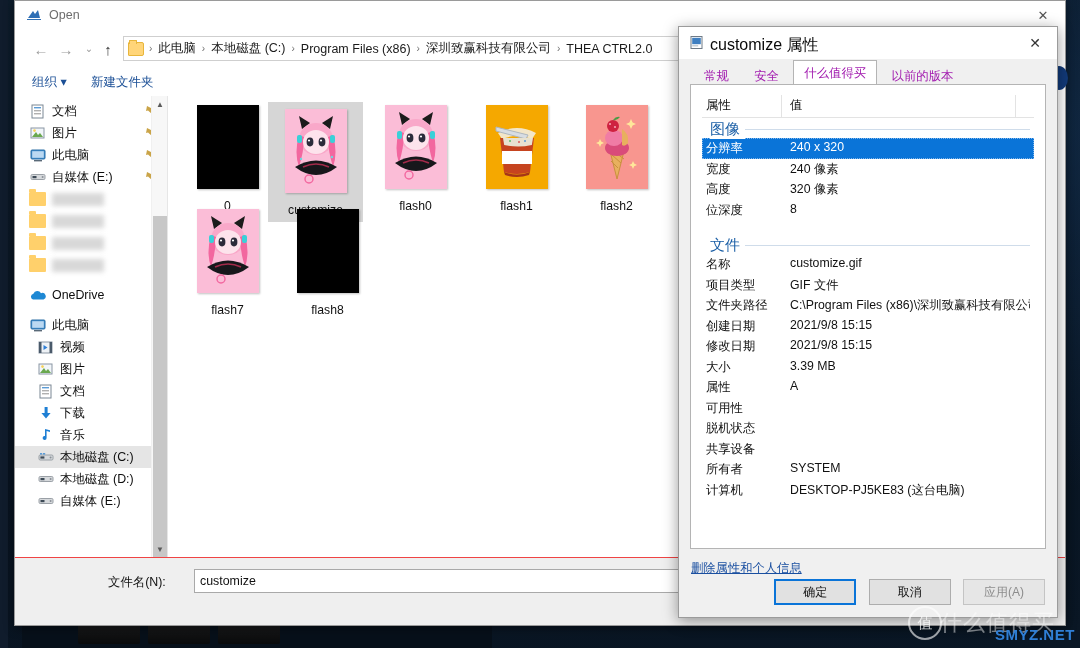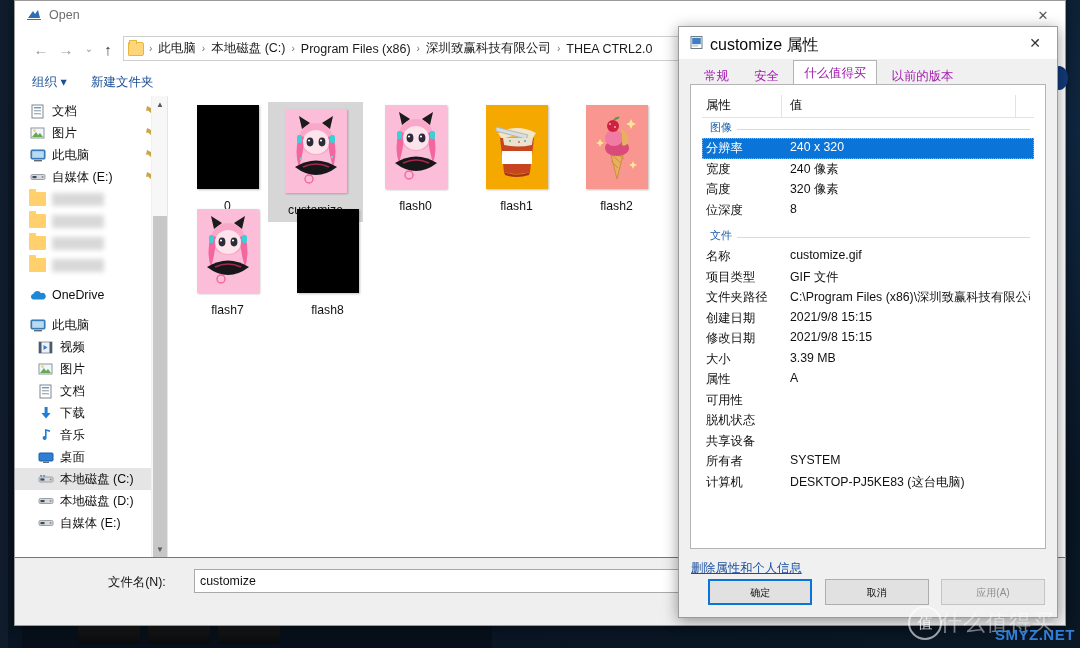--- a/index.html
+++ b/index.html
@@ -95,31 +95,31 @@
   .tab.active{background:#fff;border-color:#b4b4b4;top:1px;height:25px;line-height:25px;}
 
   .tabpane{position:absolute;left:11px;right:11px;top:57px;height:465px;background:#fff;border:1px solid #b4b4b4;box-sizing:border-box;}
   .proplist{position:absolute;left:11px;top:10px;right:11px;bottom:10px;overflow:hidden;}
   .plhead{height:22px;position:relative;border-bottom:1px solid #e3e3e3;}
   .plhead .h1{position:absolute;left:4px;top:2px;font-size:12.4px;color:#111;}
   .plhead .h2{position:absolute;left:88px;top:2px;font-size:12.4px;color:#111;}
   .plhead .vsep{position:absolute;left:79px;top:0;bottom:0;width:1px;background:#e3e3e3;}
   .plhead .vsep2{position:absolute;right:18px;top:0;bottom:0;width:1px;background:#e3e3e3;}
   .group{height:20px;position:relative;}
-  .group .gname{position:absolute;left:8px;top:2px;font-size:11px;color:#1b5fa6;background:#fff;padding-right:5px;z-index:2;}
+  .group .gname{position:absolute;left:8px;top:2px;font-size:15px;color:#1b5fa6;background:#fff;padding-right:5px;z-index:2;}
   .group .gline{position:absolute;left:8px;right:4px;top:11px;height:1px;background:#cfdcea;}
   .prow{height:20.5px;position:relative;}
   .prow.sel{background:#0a74d8;outline:1px dotted #7fb6ec;outline-offset:-1px;}
   .prow .k{position:absolute;left:4px;top:2px;font-size:12.3px;color:#111;}
   .prow .v{position:absolute;left:88px;top:2px;font-size:12.3px;color:#111;right:4px;overflow:hidden;white-space:nowrap;}
   .prow.sel .k,.prow.sel .v{color:#fff;}
 
   .removelink{position:absolute;left:12px;top:533px;font-size:12.3px;color:#1a4fa0;text-decoration:underline;}
   .pbtns{position:absolute;right:12px;bottom:12px;}
-  .pbtn{display:inline-block;width:104px;height:26px;line-height:25px;text-align:center;font-size:10px;
+  .pbtn{display:inline-block;width:82px;height:26px;line-height:25px;text-align:center;font-size:12px;
         background:#e1e1e1;border:1px solid #adadad;color:#111;margin-left:9px;box-sizing:border-box;}
   .pbtn.default{background:#e1e1e1;border:1px solid #0a74d8;outline:1px solid #0a74d8;outline-offset:-2px;}
   .pbtn.disabled{color:#8c8c8c;background:#e6e6e6;border-color:#c4c4c4;}
 
   
   .blue-dot{position:absolute;left:1050px;top:66px;width:18px;height:24px;border-radius:50%;background:#123a79;}
 
   
   .wm{position:absolute;left:900px;top:600px;width:180px;height:48px;pointer-events:none;}
   .wm .ring{position:absolute;left:8px;top:6px;width:30px;height:30px;border-radius:50%;border:2px solid rgba(255,255,255,.6);
@@ -315,29 +315,20 @@
           </span>
         <span class="lbl">下载</span>
       </div>
       <div class="sb-row indent">
         <span class="ic">
             <svg width="12" height="14" viewBox="0 0 12 14">
               <path d="M5 1 L10 2.2 V4 L6.6 3 V10 a2 2 0 1 1 -1.6 -2 V1z" fill="#1e7fd4"></path>
             </svg>
           </span>
         <span class="lbl">音乐</span>
-      </div>
-      <div class="sb-row indent">
-        <span class="ic">
-            <svg width="16" height="13" viewBox="0 0 16 13">
-              <rect x="1" y="2" width="14" height="8" rx="1" fill="#2f7fd6" stroke="#1f5f9f"></rect>
-              <rect x="5" y="10.6" width="6" height="1.4" fill="#60707e"></rect>
-            </svg>
-          </span>
-        <span class="lbl">桌面</span>
       </div>
       <div class="sb-row indent sel">
         <span class="ic">
             <svg width="16" height="11" viewBox="0 0 16 11">
               <rect x="1" y="3" width="14" height="5" rx="1.2" fill="#d6d9dc" stroke="#9aa0a6"></rect>
               <rect x="2.4" y="4.4" width="4" height="2.2" fill="#3d4a56"></rect>
               <rect x="2" y="1" width="2.2" height="1.6" fill="#5b9bd5"></rect>
               <rect x="5" y="1" width="2.2" height="1.6" fill="#5b9bd5"></rect>
               <circle cx="12.6" cy="5.5" r="1" fill="#8a9097"></circle>
             </svg>
@@ -571,21 +562,21 @@
       </div>
       <div class="prow">
         <span class="k">高度</span>
         <span class="v">320 像素</span>
       </div>
       <div class="prow">
         <span class="k">位深度</span>
         <span class="v">8</span>
       </div>
 
-      <div class="group" style="margin-top:6px">
+      <div class="group" style="margin-top:14px">
         <span class="gline"></span>
         <span class="gname">文件</span>
       </div>
       <div class="prow">
         <span class="k">名称</span>
         <span class="v">customize.gif</span>
       </div>
       <div class="prow">
         <span class="k">项目类型</span>
         <span class="v">GIF 文件</span>

